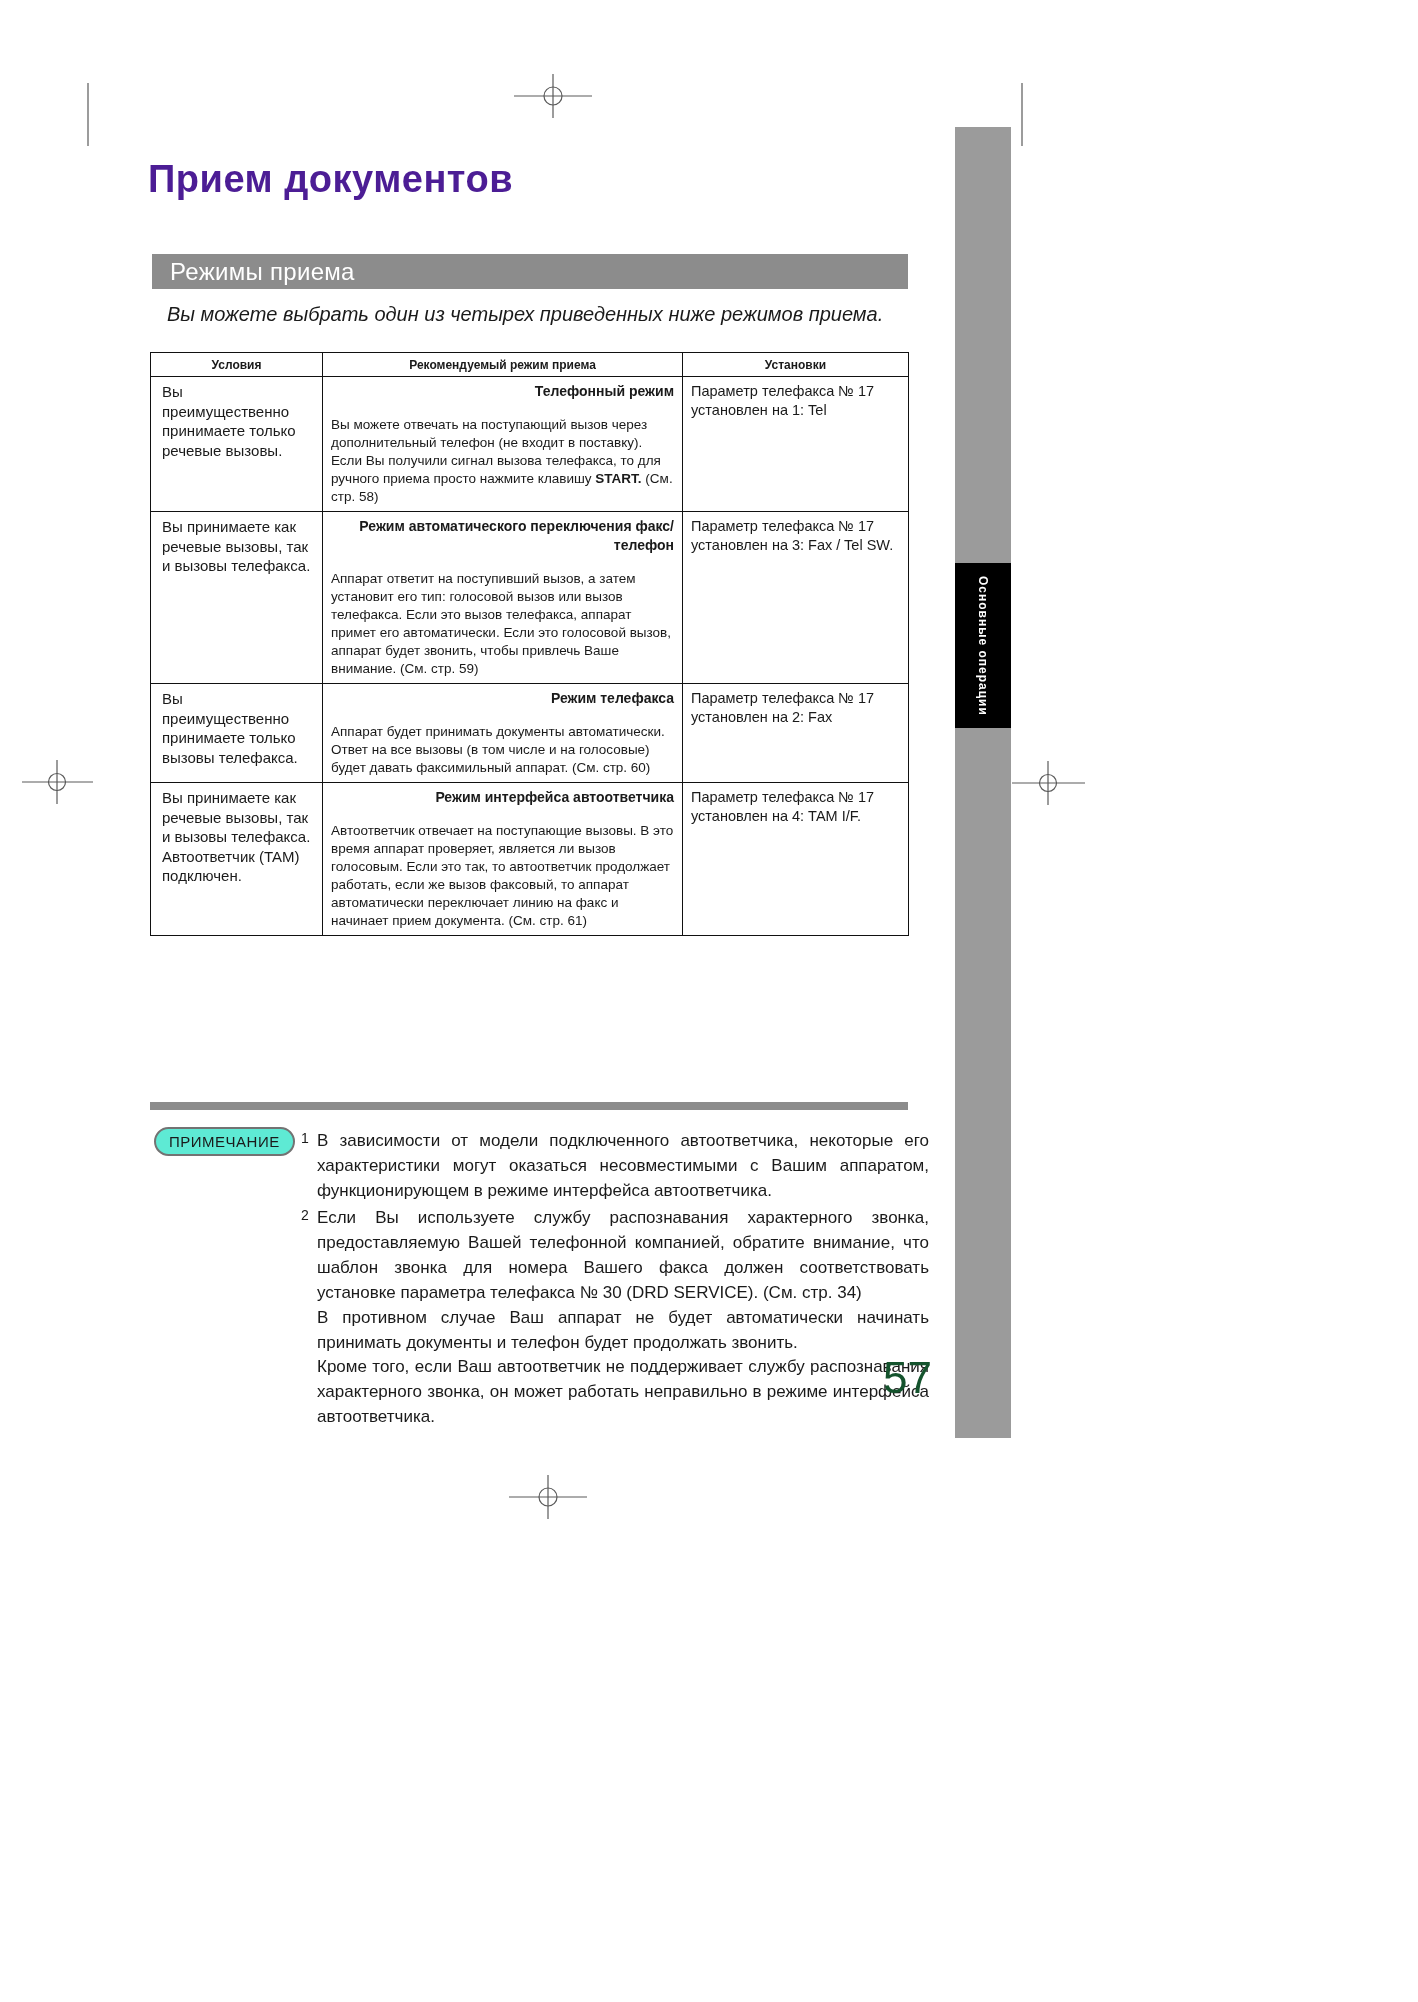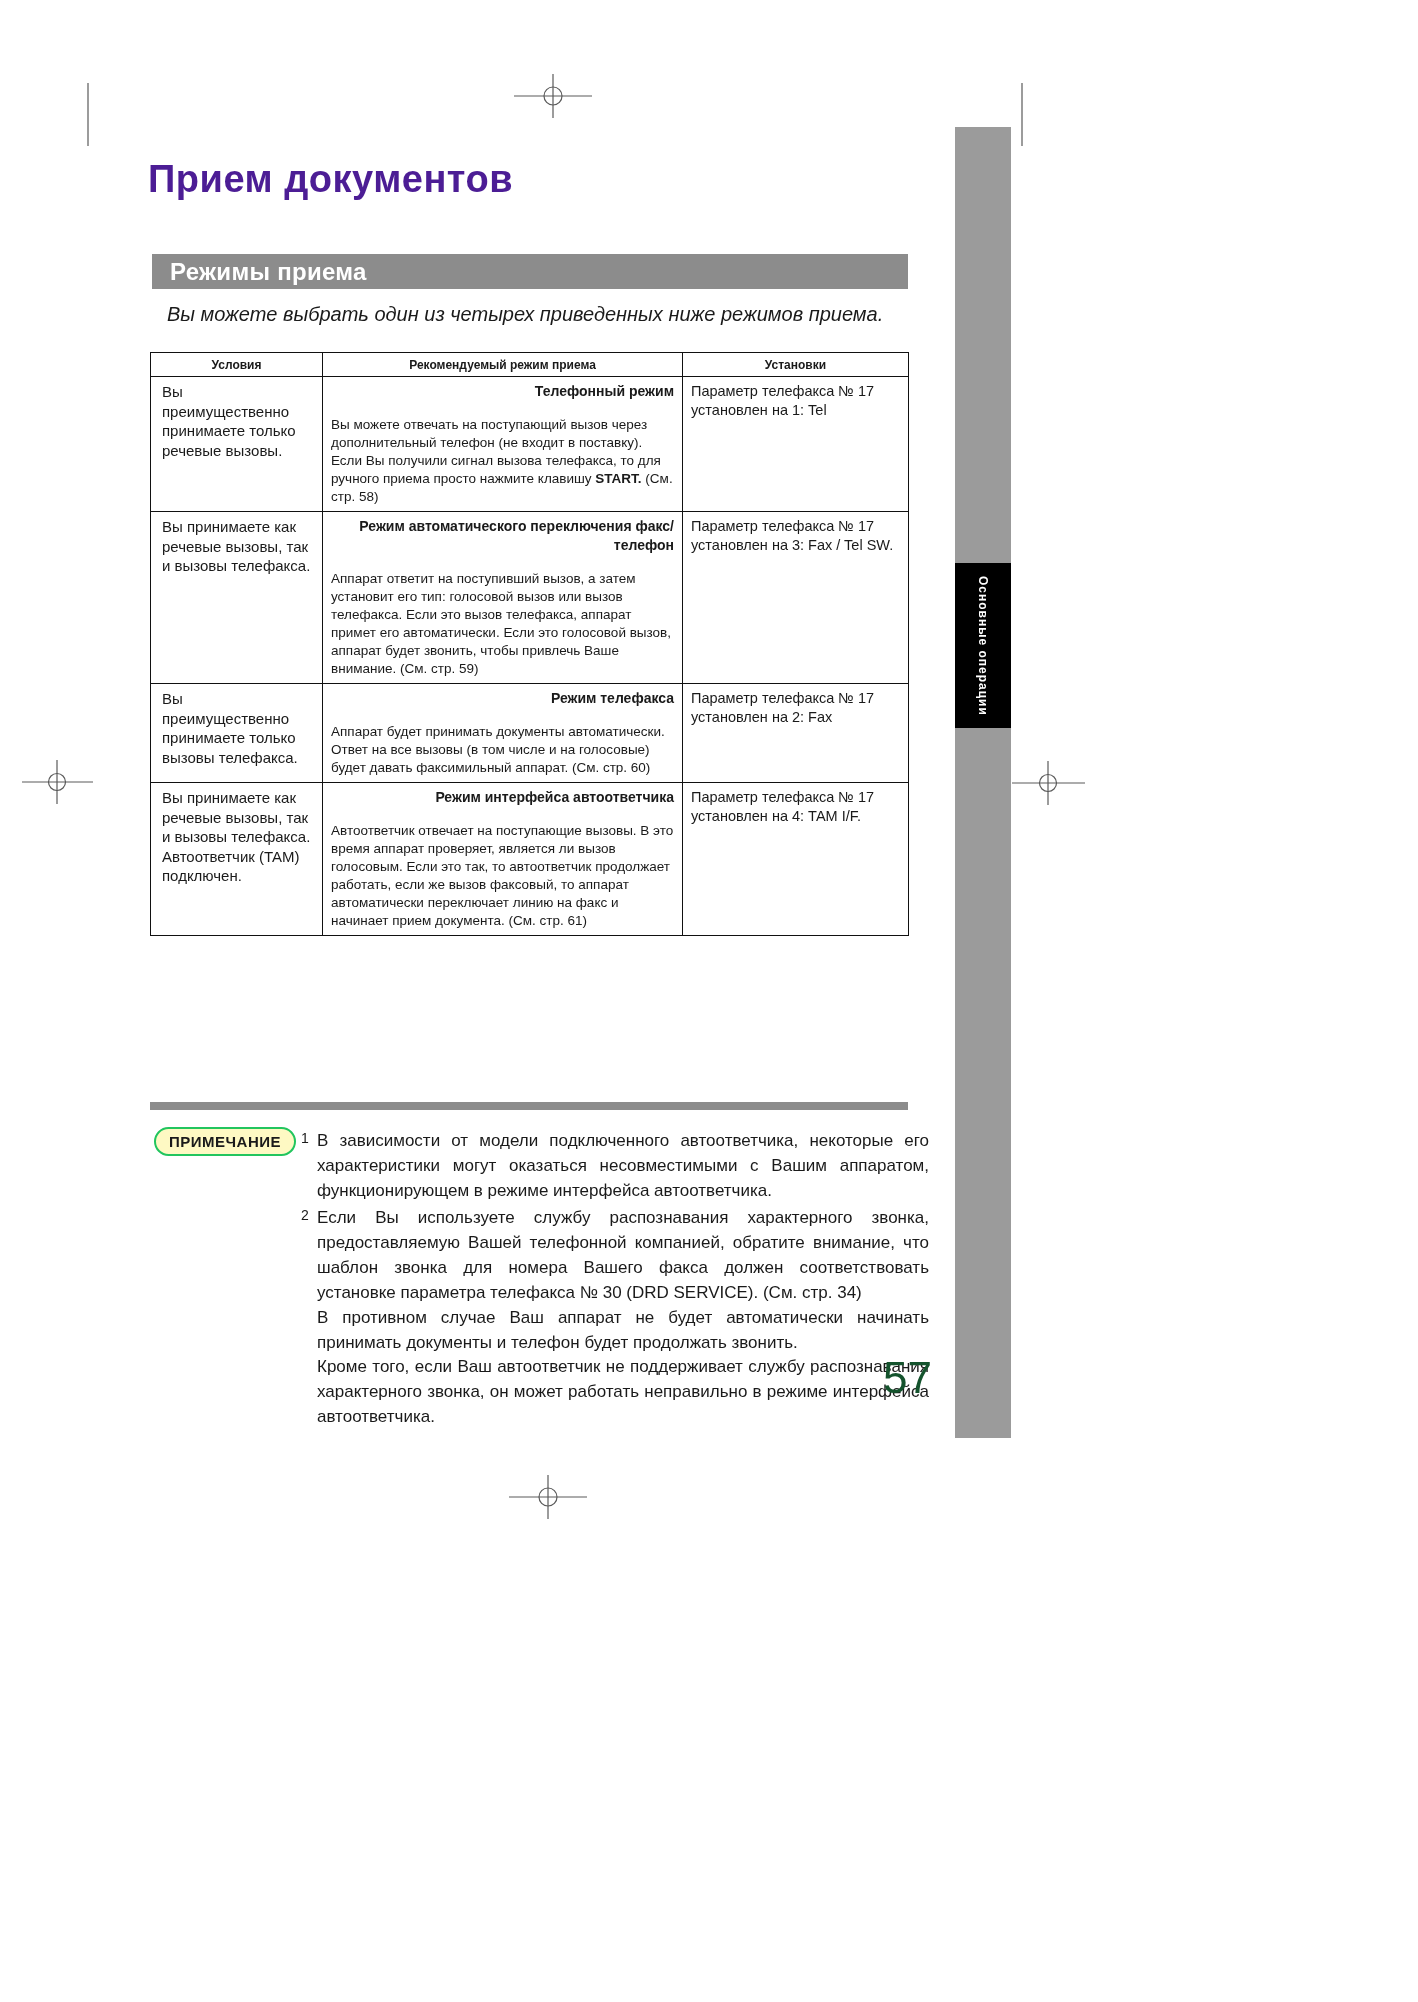--- a/index.html
+++ b/index.html
@@ -8,21 +8,21 @@
     font-family:"Liberation Sans", sans-serif;color:#1a1a1a;
     -webkit-font-smoothing:antialiased;overflow:hidden;
   }
   .cropmarks{position:absolute;left:0;top:0;pointer-events:none;}
   .title{
     position:absolute;left:148px;top:158px;margin:0;
     font-size:38px;font-weight:bold;color:#4c1d95;letter-spacing:.5px;
   }
   .section-bar{
     position:absolute;left:152px;top:254px;width:756px;height:35px;
-    background:#8c8c8c;color:#ffffff;font-size:24px;font-weight:bold;
+    background:#8c8c8c;color:#ffffff;font-size:24px;font-weight:normal;
     line-height:35px;padding-left:18px;box-sizing:border-box;letter-spacing:.3px;
   }
   .intro{position:absolute;left:167px;top:303px;margin:0;font-size:20px;font-style:italic;}
 
   .modes-table{
     position:absolute;left:150px;top:352px;width:758px;
     border-collapse:collapse;table-layout:fixed;
   }
   .modes-table th,.modes-table td{
     border:1.5px solid #111;vertical-align:top;box-sizing:border-box;
@@ -42,22 +42,22 @@
   tr.r0 td{height:112px;}
   tr.r1 td{height:126px;}
   tr.r2 td{height:96px;}
   tr.r3 td{height:133px;}
 
   .divider-bar{
     position:absolute;left:150px;top:1102px;width:758px;height:8px;background:#8c8c8c;
   }
   .note-badge{
     position:absolute;left:154px;top:1127px;
-    border:2px solid #22c55e;border-radius:17px;
-    padding:4px 13px;font-size:15px;letter-spacing:.5px;background:#fef9c3;font-weight:bold;
+    border:2px solid #737373;border-radius:17px;
+    padding:4px 13px;font-size:15px;letter-spacing:.5px;background:#5eead4;
   }
   .notes{position:absolute;left:301px;top:1129px;width:628px;}
   .note-item{display:flex;margin:0 0 3px 0;}
   .note-num{flex:0 0 16px;font-size:14px;font-style:normal;padding-top:1px;}
   .note-text{
     flex:1;font-size:17px;line-height:1.46;
     white-space:pre-line;text-align:justify;
   }
   .page-number{
     position:absolute;left:883px;top:1353px;font-size:44px;color:#14532d;

